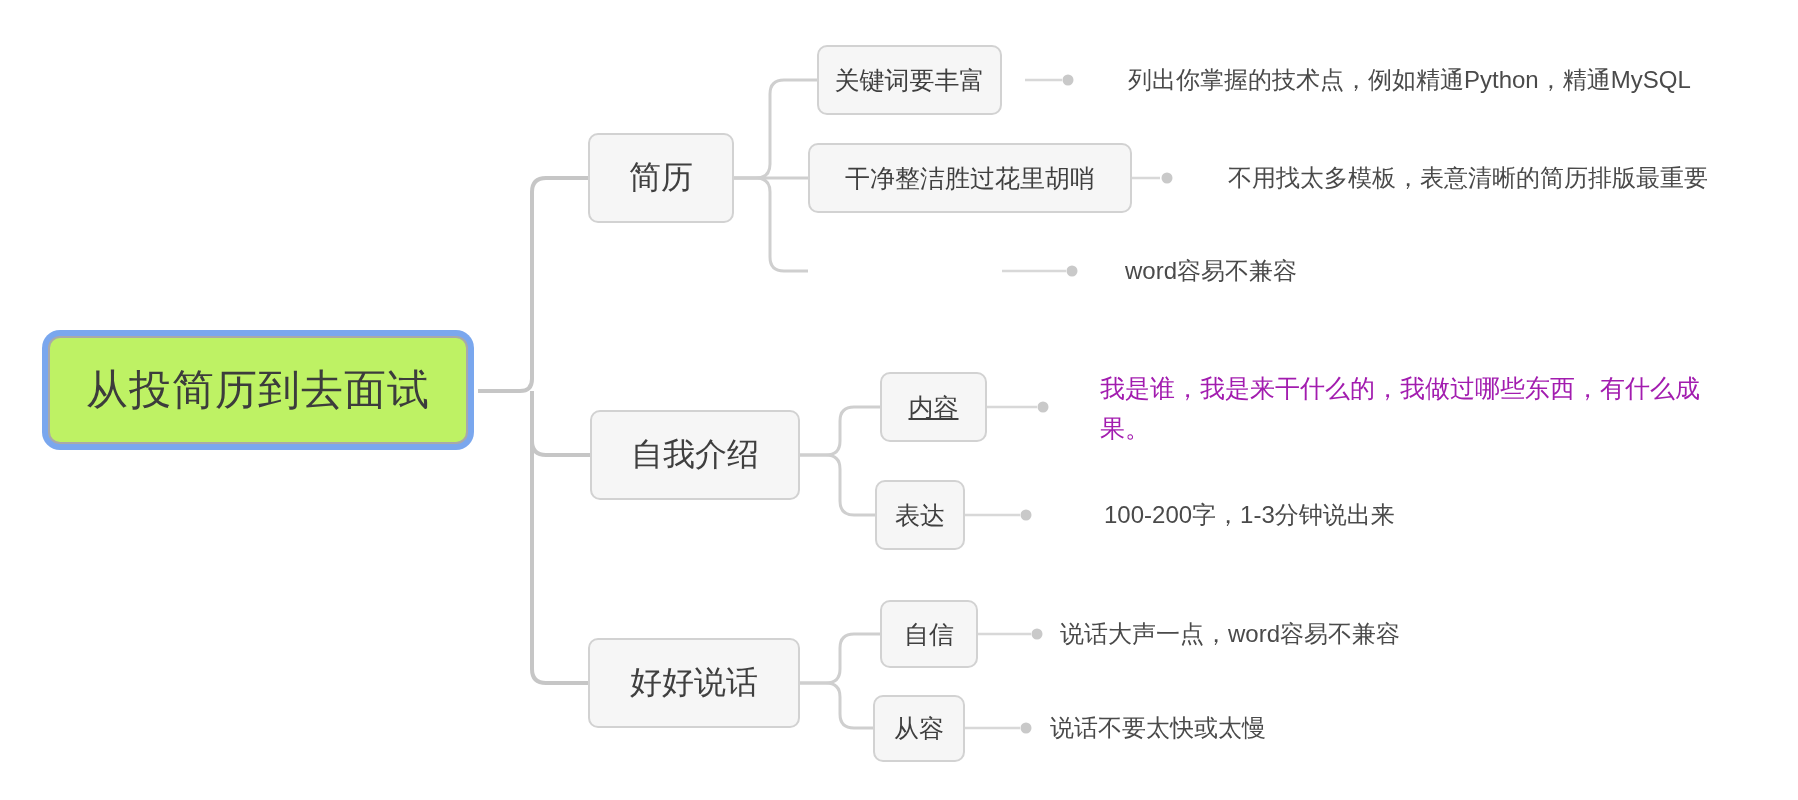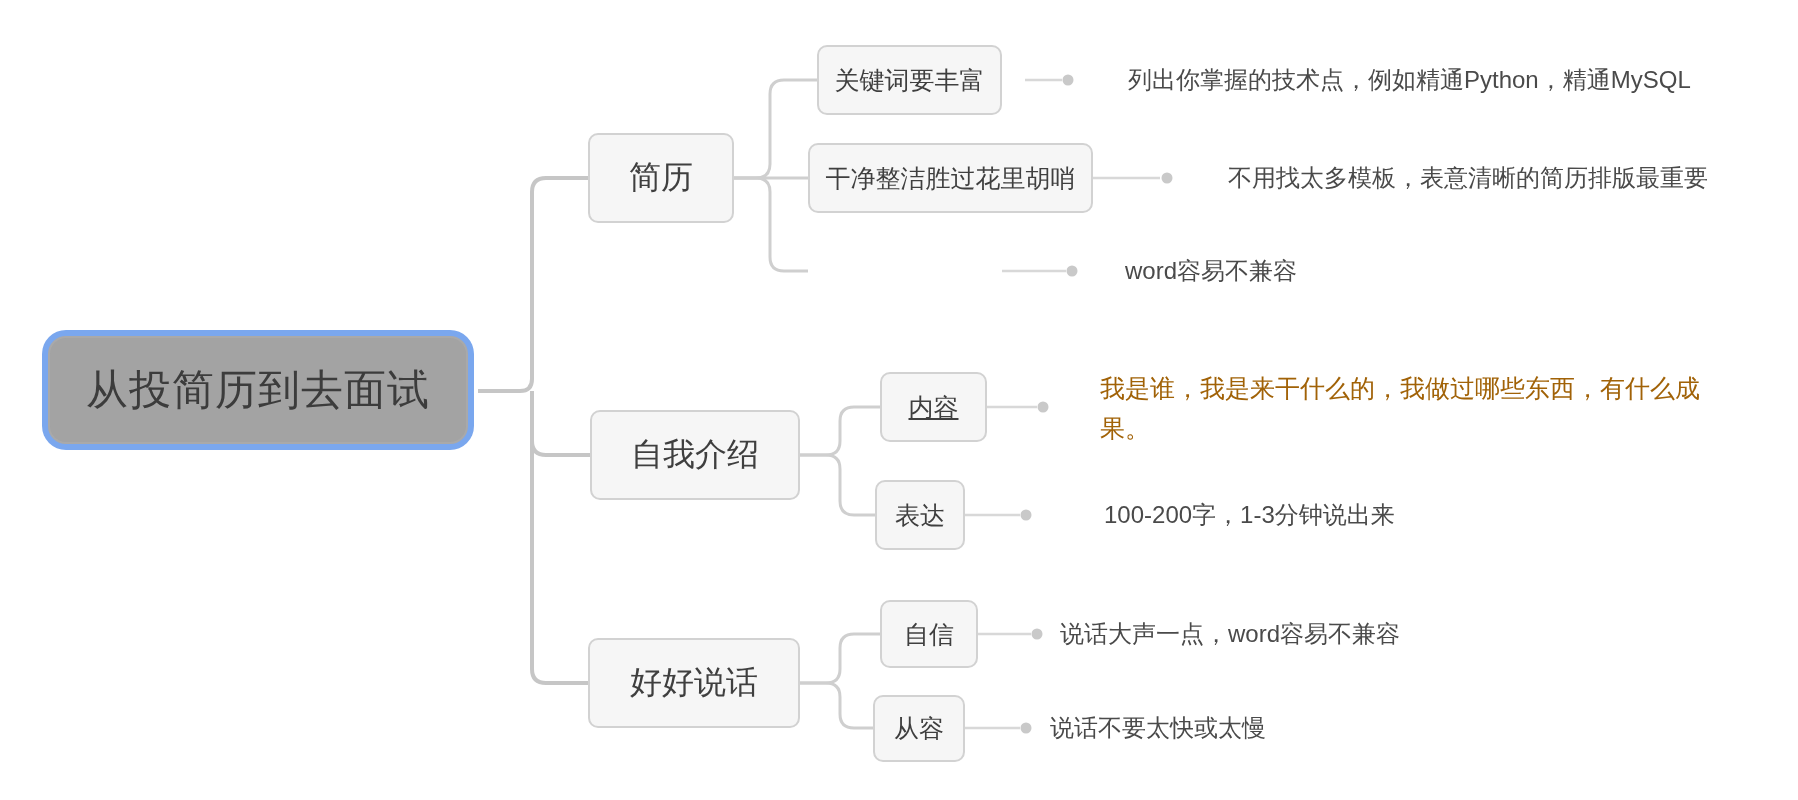--- a/index.html
+++ b/index.html
@@ -25,23 +25,23 @@
     align-items:center;
     justify-content:center;
     box-sizing:border-box;
     background:#f6f6f6;
     border:2px solid #d2d2d2;
     border-radius:10px;
     color:#3f3f3f;
     white-space:nowrap;
   }
   .root-node{
-    background:#a3a3a3;
+    background:#bef264;
     border:2px solid #a9a9a9;
-    border-radius:18px;
+    border-radius:12px;
     box-shadow:0 0 0 6px #7aa7ee;
     font-size:42px;
     font-weight:500;
     color:#3c3c3c;
     letter-spacing:1px;
   }
   .branch-node{
     font-size:32px;
     border-radius:10px;
   }
@@ -52,21 +52,21 @@
   .note{
     position:absolute;
     font-size:24px;
     color:#4a4a4a;
     white-space:nowrap;
     transform:translateY(-50%);
   }
   .note-multi{
     position:absolute;
     font-size:25px;
-    color:#a16207;
+    color:#a21caf;
     width:618px;
     line-height:40px;
     white-space:normal;
     transform:none;
   }
 </style>
 </head>
 <body>
 
 <div class="canvas">
@@ -107,21 +107,21 @@
       <circle cx="1037" cy="634" r="5.5"></circle>
       <circle cx="1026" cy="728" r="5.5"></circle>
     </g>
   </svg>
 
   <div class="node root-node" style="left:48px;top:336px;width:420px;height:108px;">从投简历到去面试</div>
 
   <div class="node branch-node" style="left:588px;top:133px;width:146px;height:90px;">简历</div>
   <div class="node sub-node" style="left:817px;top:45px;width:185px;height:70px;">关键词要丰富</div>
   <div class="note" style="left:1128px;top:80px;">列出你掌握的技术点，例如精通Python，精通MySQL</div>
-  <div class="node sub-node" style="left:808px;top:143px;width:285px;height:70px;">干净整洁胜过花里胡哨</div>
+  <div class="node sub-node" style="left:808px;top:143px;width:324px;height:70px;">干净整洁胜过花里胡哨</div>
   <div class="note" style="left:1228px;top:178px;">不用找太多模板，表意清晰的简历排版最重要</div>
   <div class="note" style="left:1125px;top:271px;">word容易不兼容</div>
 
   <div class="node branch-node" style="left:590px;top:410px;width:210px;height:90px;">自我介绍</div>
   <div class="node sub-node" style="left:880px;top:372px;width:107px;height:70px;text-decoration:underline;">内容</div>
   <div class="note note-multi" style="left:1100px;top:368px;">我是谁，我是来干什么的，我做过哪些东西，有什么成果。</div>
   <div class="node sub-node" style="left:875px;top:480px;width:90px;height:70px;">表达</div>
   <div class="note" style="left:1104px;top:515px;">100-200字，1-3分钟说出来</div>
 
   <div class="node branch-node" style="left:588px;top:638px;width:212px;height:90px;">好好说话</div>

